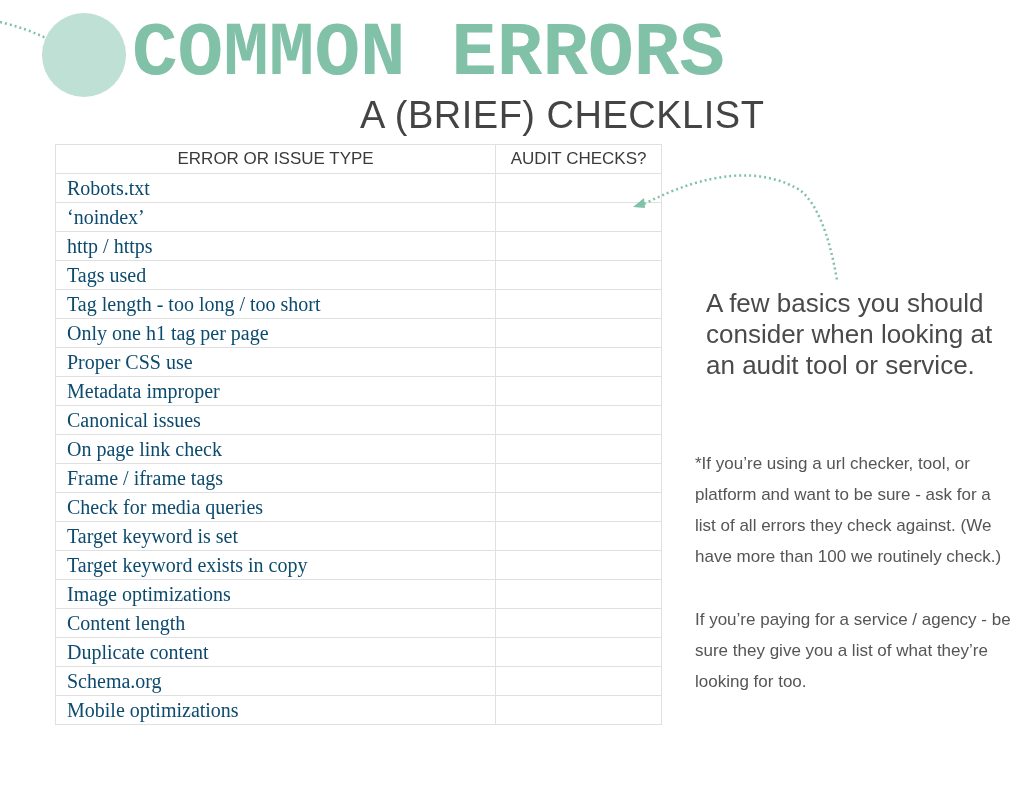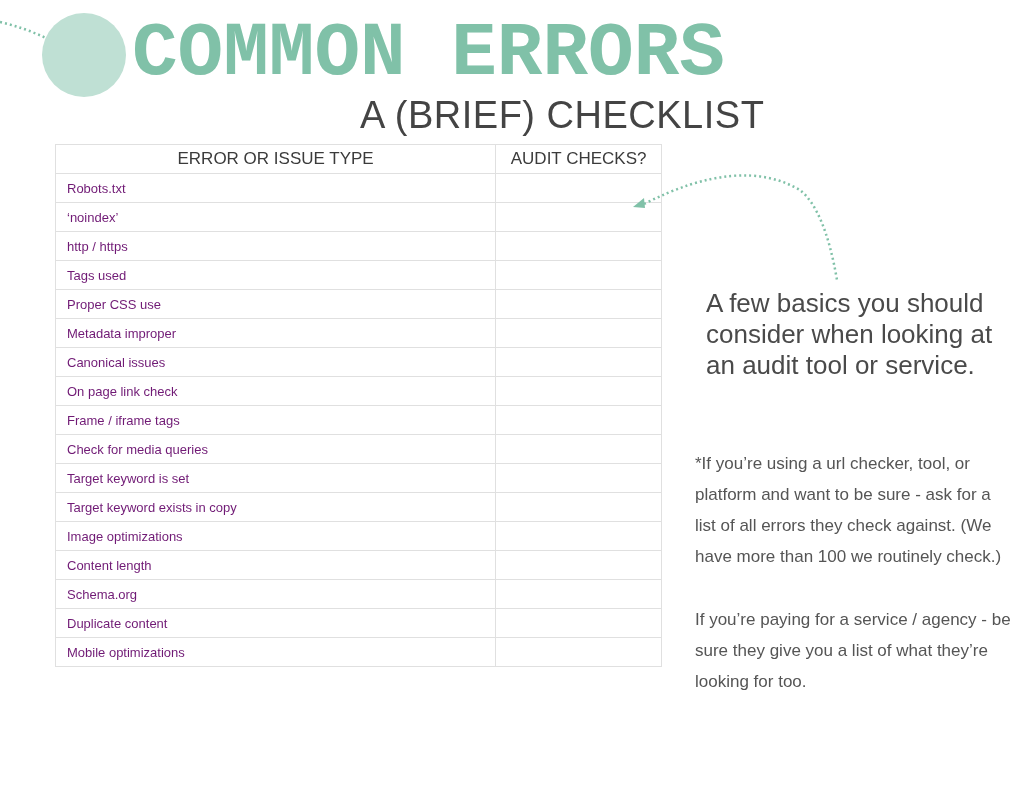--- a/index.html
+++ b/index.html
@@ -8,21 +8,21 @@
   .circle { position:absolute; left:42px; top:13px; width:84px; height:84px; border-radius:50%;
             background:#bfe0d4; }
   .dots-left { position:absolute; left:0; top:0; width:60px; height:40px; }
   .title { position:absolute; left:132px; top:6px; font-family:Liberation Mono, monospace; font-weight:bold;
            font-size:76px; letter-spacing:0px; color:#80c1a8; line-height:96px; white-space:nowrap;
            transform:scaleX(1.0); transform-origin:left; }
   .subtitle { position:absolute; left:360px; top:94px; font-size:38px; color:#444; letter-spacing:0.5px; white-space:nowrap;text-align:center; }
   table { position:absolute; left:23px; top:144px; width:607px; border-collapse:collapse; border:1.5px solid #cfcfcf;margin-left:32px; }
   th, td { border:1px solid #e0e0e0; height:28px; padding:0; }
   th { font-size:17px; font-weight:normal; color:#3b3b3b; text-align:center; height:28px; }
-  td { font-size:13px; color:#701a75; padding-left:11px; }
+  td { font-size:20px; color:#0c4a6e; padding-left:11px;font-family:Liberation Serif, serif; }
   td.check { padding-left:0; }
   col.c1 { width:441px; } col.c2 { width:166px; }
   .arrow { position:absolute; left:620px; top:160px; width:240px; height:130px; }
   .side-lead { position:absolute; left:695px; top:288px; width:320px; font-size:26px; line-height:31px; color:#4a4a4a;margin-left:11px; }
   .side-p { position:absolute; left:695px; width:320px; font-size:17px; line-height:31px; color:#555; }
 </style>
 </head>
 <body>
 
 <svg class="dots-left" viewBox="0 0 60 40">
@@ -54,20 +54,28 @@
       </tr>
       <tr>
         <td>http / https</td>
         <td class="check"></td>
       </tr>
       <tr>
         <td>Tags used</td>
         <td class="check"></td>
       </tr>
       <tr>
+        <td>Tag length - too long / too short</td>
+        <td class="check"></td>
+      </tr>
+      <tr>
+        <td>Only one h1 tag per page</td>
+        <td class="check"></td>
+      </tr>
+      <tr>
         <td>Proper CSS use</td>
         <td class="check"></td>
       </tr>
       <tr>
         <td>Metadata improper</td>
         <td class="check"></td>
       </tr>
       <tr>
         <td>Canonical issues</td>
         <td class="check"></td>
@@ -94,25 +102,25 @@
       </tr>
       <tr>
         <td>Image optimizations</td>
         <td class="check"></td>
       </tr>
       <tr>
         <td>Content length</td>
         <td class="check"></td>
       </tr>
       <tr>
-        <td>Schema.org</td>
+        <td>Duplicate content</td>
         <td class="check"></td>
       </tr>
       <tr>
-        <td>Duplicate content</td>
+        <td>Schema.org</td>
         <td class="check"></td>
       </tr>
       <tr>
         <td>Mobile optimizations</td>
         <td class="check"></td>
       </tr>
     </tbody>
 </table>
 
 <svg class="arrow" viewBox="0 0 240 130">

